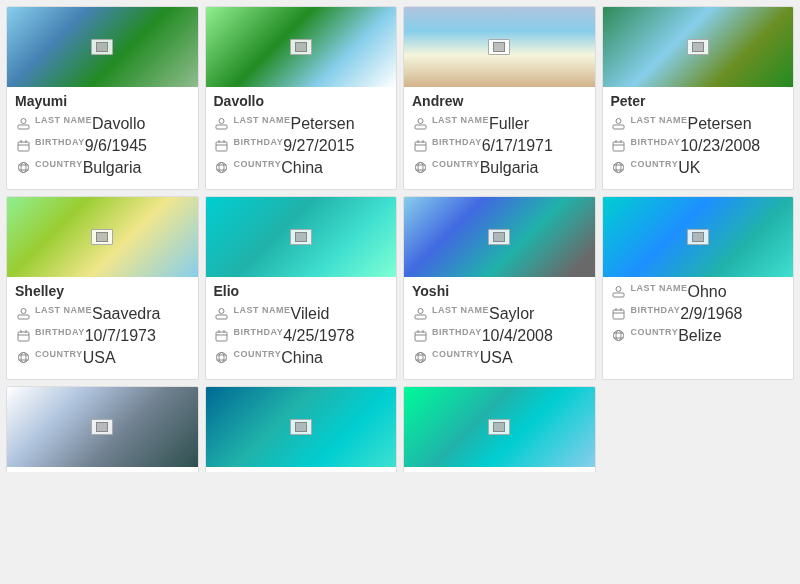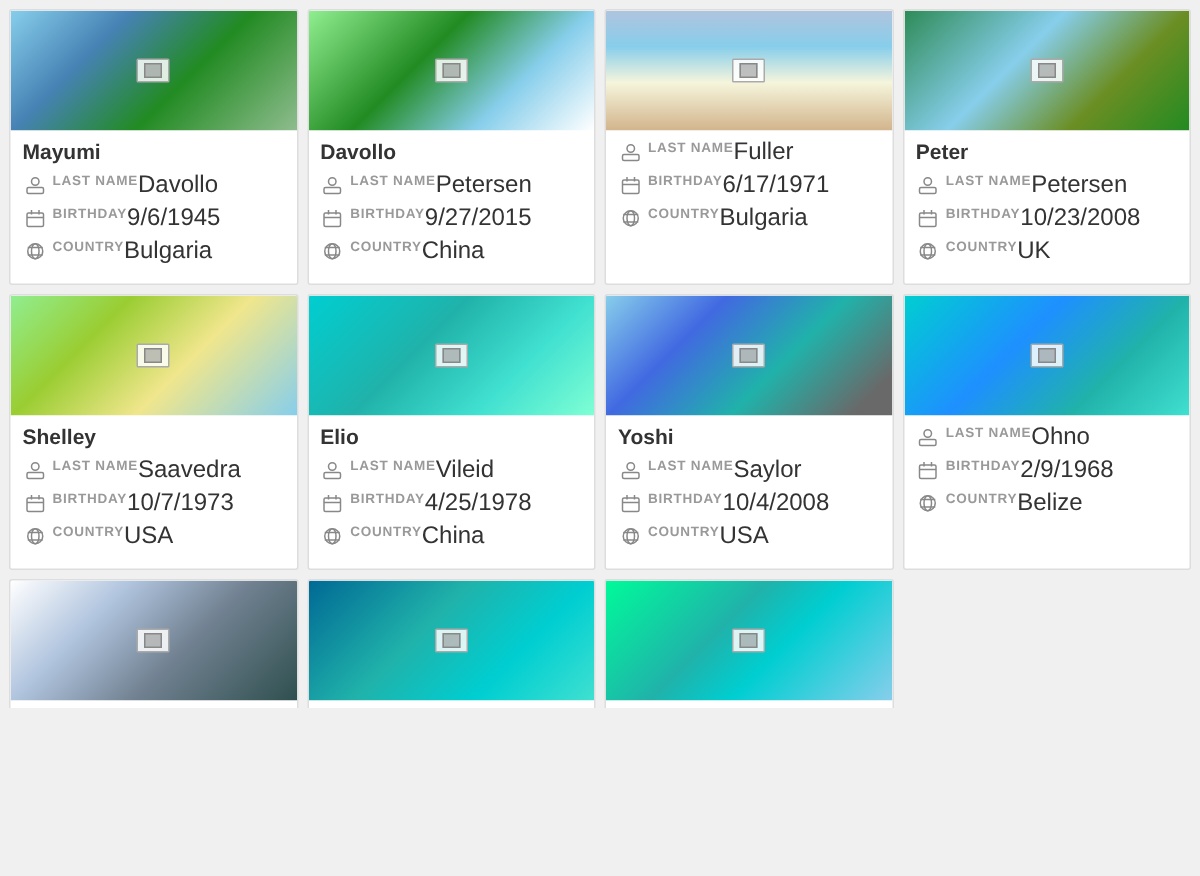--- a/index.html
+++ b/index.html
@@ -232,20 +232,21 @@
 
     </div>
   </div>
       <div class="card">
     <div class="card-image">
       <div class="img-placeholder img-beach-aerial">
         <div class="img-icon-overlay"></div>
       </div>
     </div>
     <div class="card-body">
+      <div class="card-name">Andrew</div>
 
       <div class="card-field">
         <div class="field-icon">
               <svg width="13" height="13" viewBox="0 0 13 13" fill="none">
                 <rect x="1" y="8" width="11" height="4" rx="1" stroke="#888" stroke-width="1" fill="none"></rect>
                 <circle cx="6.5" cy="4" r="2.5" stroke="#888" stroke-width="1" fill="none"></circle>
               </svg>
             </div>
         <div class="field-content">
           <span class="field-label">LAST NAME</span>

